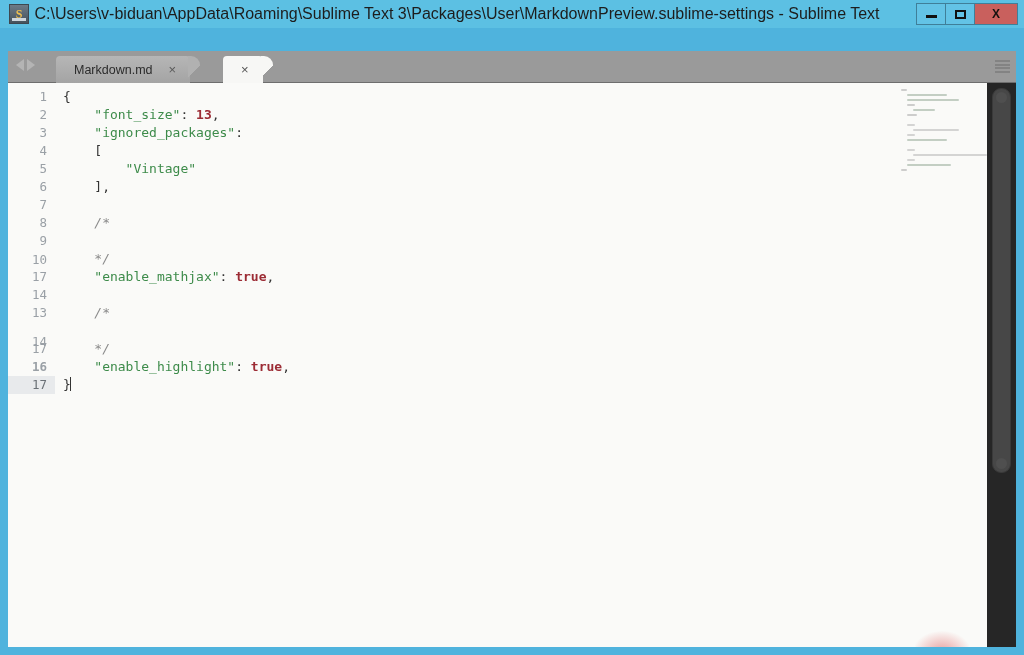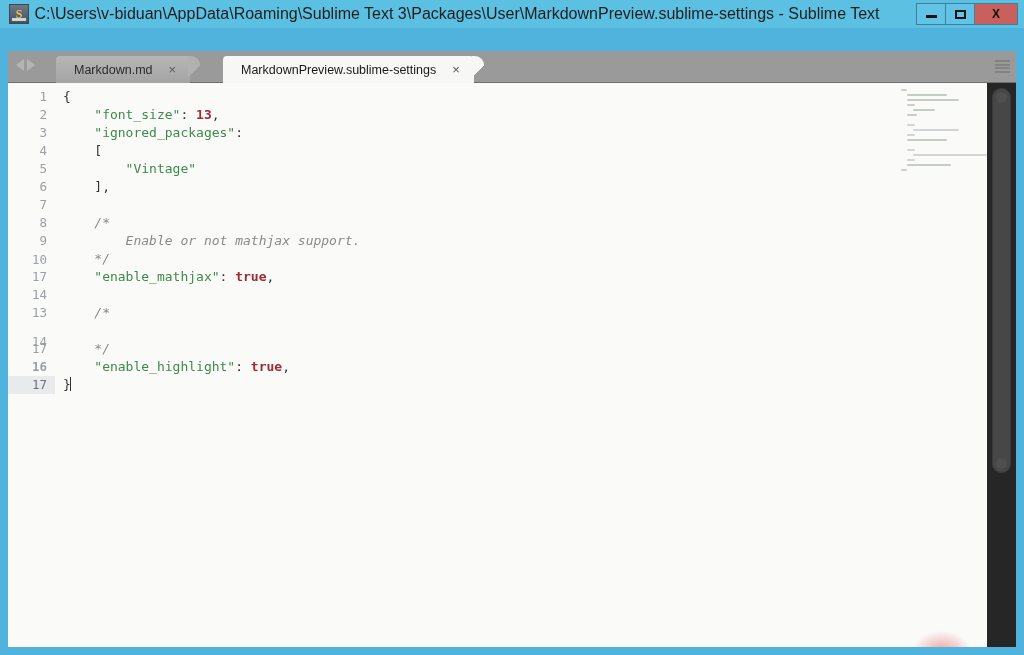--- a/index.html
+++ b/index.html
@@ -340,21 +340,20 @@
       <div class="tab-nav-arrow left"></div>
       <div class="tab-nav-arrow right"></div>
     </div>
 
     <div class="tab inactive" style="left:48px;">
       <span class="tab-label">Markdown.md</span>
       <span class="tab-close">×</span>
     </div>
 
     <div class="tab active" style="left:215px;">
-      <span class="tab-label">MarkdownPreview.sublime-settings</span>
       <span class="tab-close">×</span>
     </div>
 
     <div class="tabbar-menu">
       <span></span>
         <span></span>
         <span></span>
         <span></span>
     </div>
   </div>
@@ -383,21 +382,20 @@
 
     <div class="code">
       <div class="line" style="position:absolute;top:5px;left:0;"><span class="tok-punct">{</span></div>
       <div class="line" style="position:absolute;top:23px;left:0;"><span class="tok-string">    "font_size"</span><span class="tok-punct">: </span><span class="tok-number">13</span><span class="tok-punct">,</span></div>
       <div class="line" style="position:absolute;top:41px;left:0;"><span class="tok-string">    "ignored_packages"</span><span class="tok-punct">:</span></div>
       <div class="line" style="position:absolute;top:59px;left:0;"><span class="tok-punct">    [</span></div>
       <div class="line" style="position:absolute;top:77px;left:0;"><span class="tok-string">        "Vintage"</span></div>
       <div class="line" style="position:absolute;top:95px;left:0;"><span class="tok-punct">    ],</span></div>
       <div class="line" style="position:absolute;top:113px;left:0;"></div>
       <div class="line" style="position:absolute;top:131px;left:0;"><span class="tok-comment">    /*</span></div>
-      <div class="line" style="position:absolute;top:149px;left:0;"><span class="tok-comment">        Enable or not mathjax support.</span></div>
       <div class="line" style="position:absolute;top:167px;left:0;"><span class="tok-comment">    */</span></div>
       <div class="line" style="position:absolute;top:185px;left:0;"><span class="tok-string">    "enable_mathjax"</span><span class="tok-punct">: </span><span class="tok-bool">true</span><span class="tok-punct">,</span></div>
       <div class="line" style="position:absolute;top:203px;left:0;"></div>
       <div class="line" style="position:absolute;top:221px;left:0;"><span class="tok-comment">    /*</span></div>
       <div class="line" style="position:absolute;top:257px;left:0;"><span class="tok-comment">    */</span></div>
       <div class="line" style="position:absolute;top:275px;left:0;"><span class="tok-string">    "enable_highlight"</span><span class="tok-punct">: </span><span class="tok-bool">true</span><span class="tok-punct">,</span></div>
       <div class="line" style="position:absolute;top:293px;left:0;"><span class="tok-punct">}</span><span class="caret"></span></div>
     </div>
 
     <div class="minimap">

